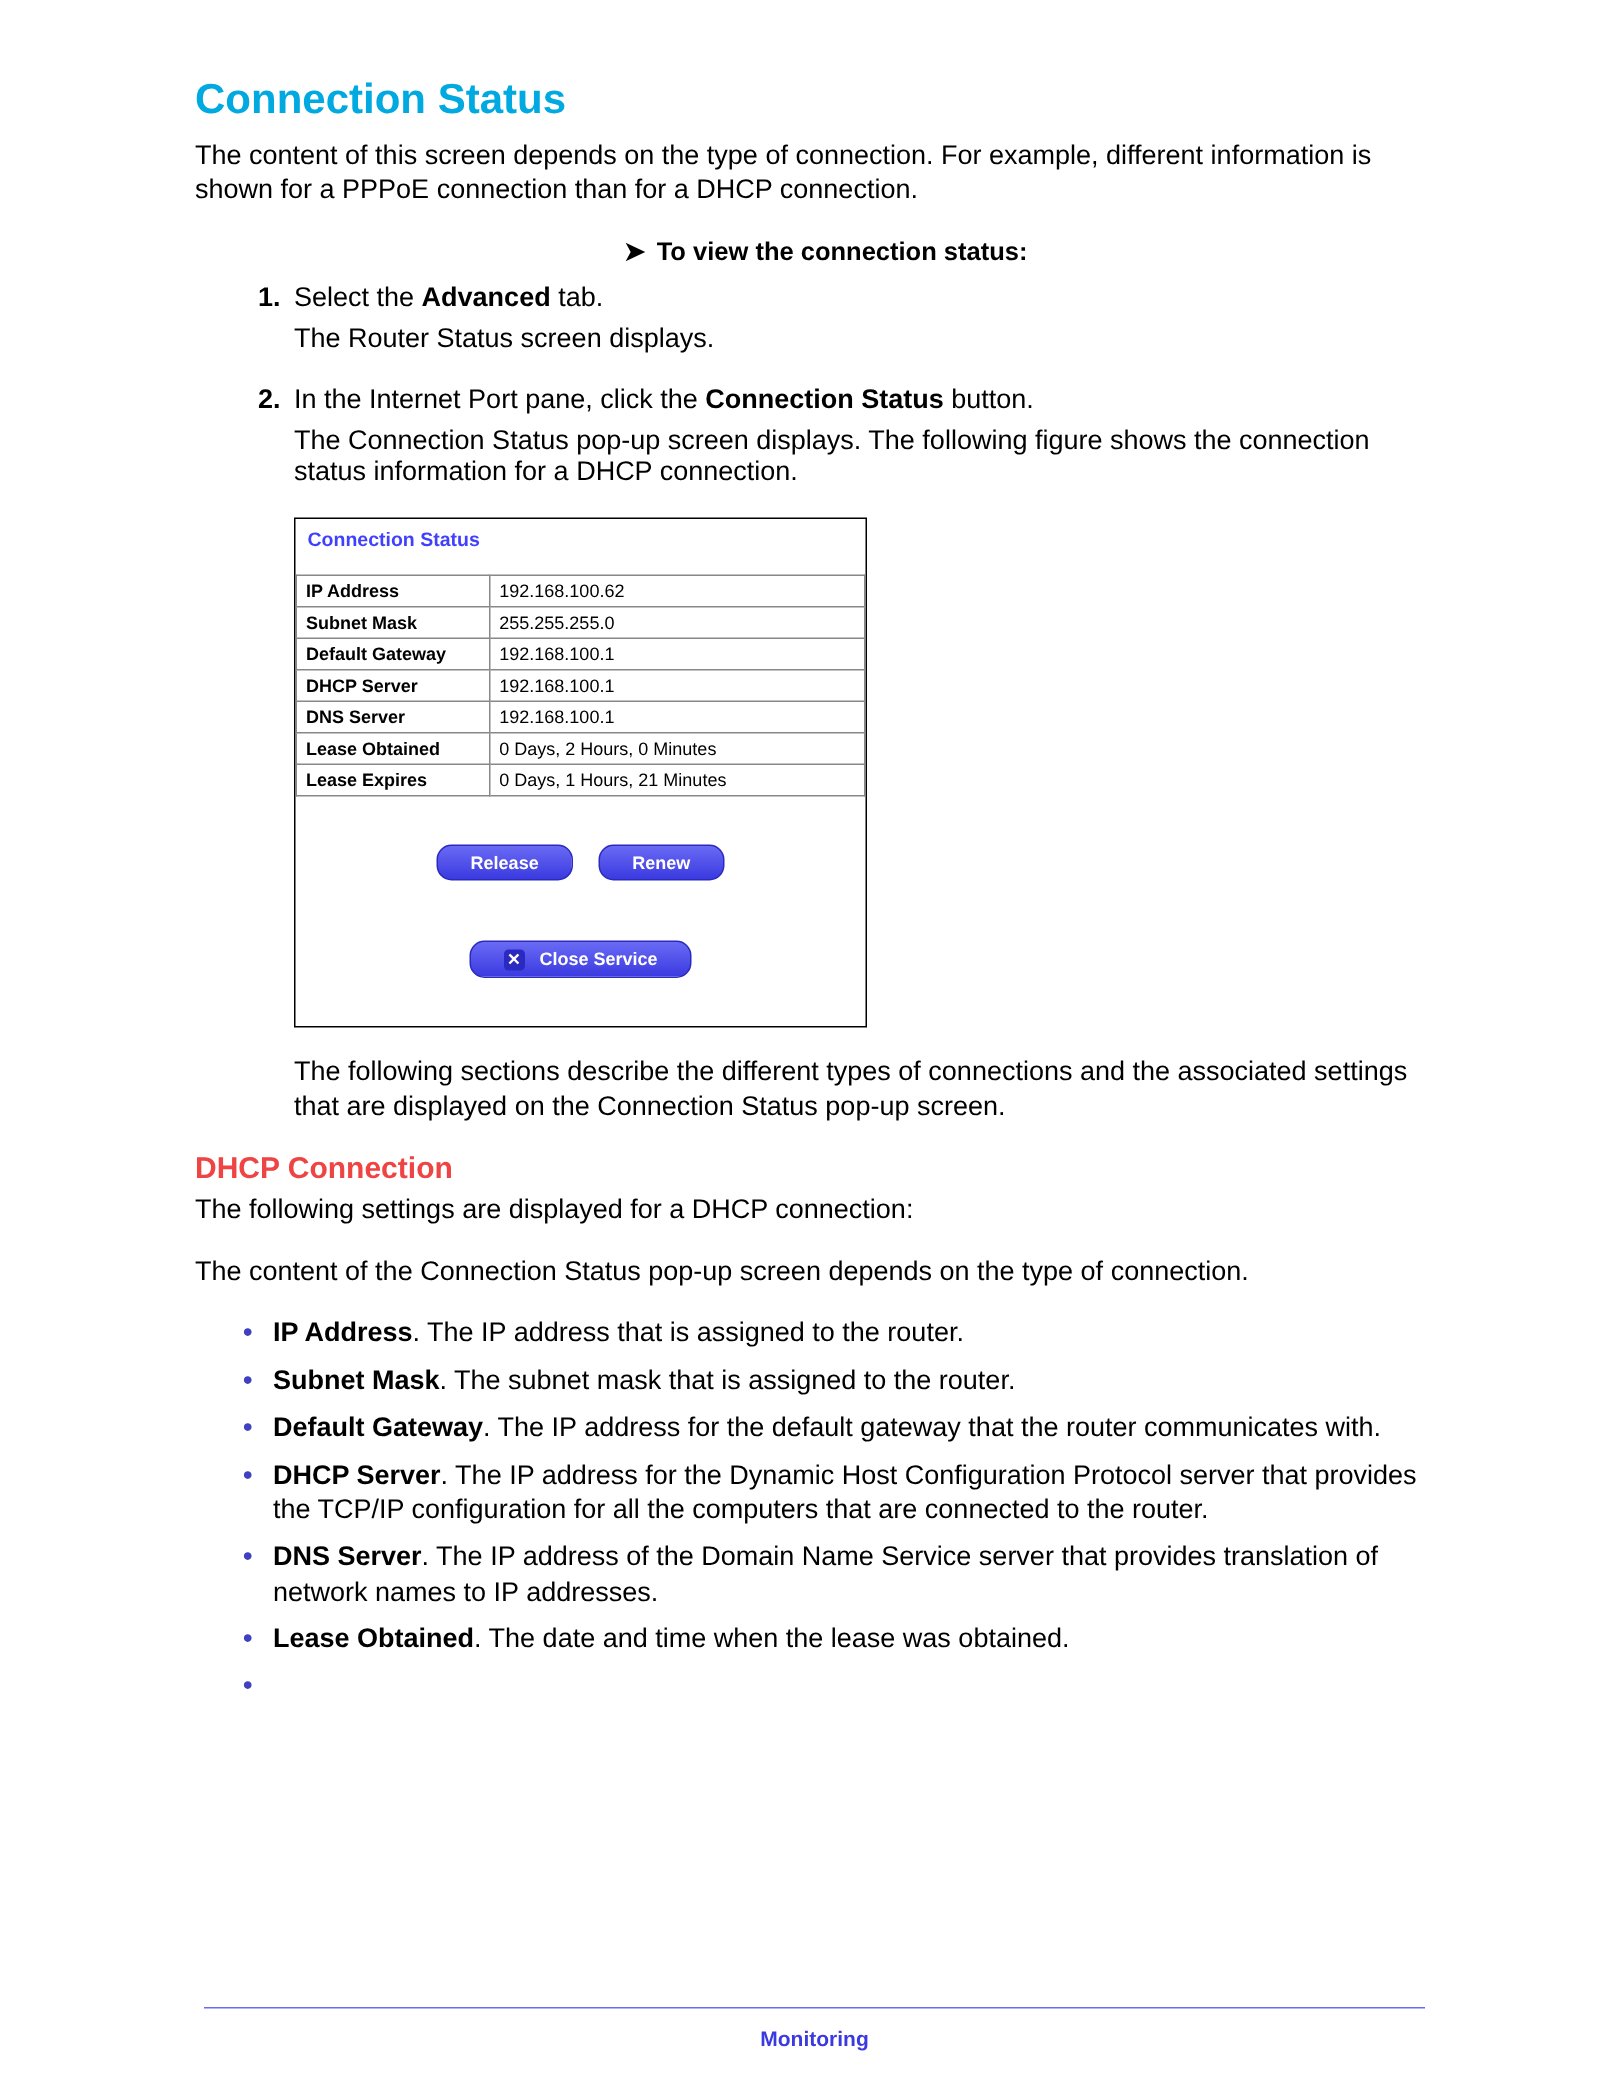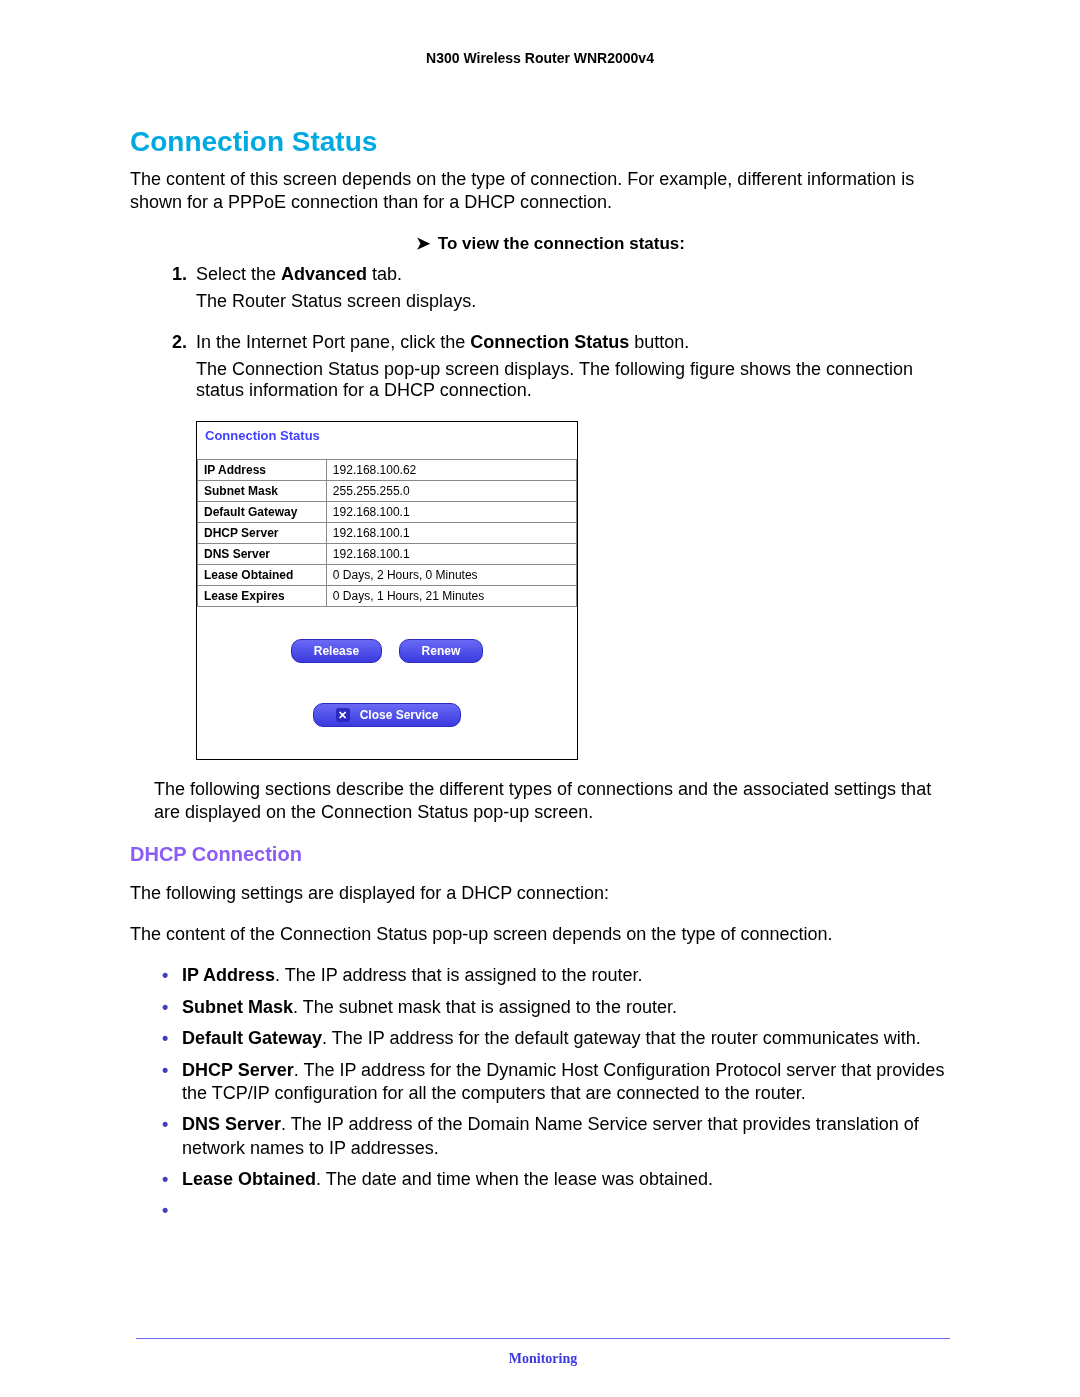--- a/index.html
+++ b/index.html
@@ -108,45 +108,44 @@
     display:inline-block;
     background:#2a2ac0;
     width:14px;height:14px;
     line-height:14px;
     border-radius:3px;
     font-size:11px;
     margin-right:10px;
     text-align:center;
   }
   h2.sub-title {
-    color: #8b5cf6;
+    color: #ef4444;
     font-weight: bold;
     font-size: 20px;
-    margin: 18px 0 16px 0;
+    margin: 18px 0 4px 0;
   }
   .bullet-list {
     margin-left: 32px;
     font-size: 18px;
   }
   .bullet {
     display: flex;
     margin-bottom: 8px;
     line-height:1.3;
   }
   .bullet .dot {
     color: #4040c0;
     font-weight: bold;
     min-width: 20px;
   }
   .footer {
     position: absolute;
     left: 136px; right: 130px;
     bottom: 30px;
     text-align: center;
-    font-family: Liberation Serif, serif;
   }
   .footer-line {
     border-top: 1px solid #6a6af5;
     margin-bottom: 12px;
   }
   .footer-text1 {
     color: #3a3ae0;
     font-weight: bold;
     font-size: 14px;
   }
@@ -154,21 +153,20 @@
     color: #3a3ae0;
     font-weight: bold;
     font-size: 14px;
     margin-top: 6px;
   }
 </style>
 </head>
 <body>
 
 <div class="page">
-  <div class="doc-header">N300 Wireless Router WNR2000v4</div>
 
   <h1 class="section-title">Connection Status</h1>
   <p class="body-text">The content of this screen depends on the type of connection. For example, different information is shown for a PPPoE connection than for a DHCP connection.</p>
 
   <div class="task-line">
     <span class="arrow">➤</span>
     <span>To view the connection status:</span>
   </div>
 
   <div class="step-list">
@@ -227,21 +225,21 @@
       <span class="pbtn">Release</span>
       <span class="pbtn">Renew</span>
       <div class="row2">
         <span class="pbtn">
           <span class="x">✕</span><span>Close Service</span>
         </span>
       </div>
     </div>
   </div>
 
-  <p class="body-text" style="margin-left:24px;">The following sections describe the different types of connections and the associated settings that are displayed on the Connection Status pop-up screen.</p>
+  <p class="body-text" style="margin-left:66px;">The following sections describe the different types of connections and the associated settings that are displayed on the Connection Status pop-up screen.</p>
 
   <h2 class="sub-title">DHCP Connection</h2>
   <p class="body-text">The following settings are displayed for a DHCP connection:</p>
   <p class="body-text">The content of the Connection Status pop-up screen depends on the type of connection.</p>
 
   <div class="bullet-list">
     <div class="bullet">
         <span class="dot">•</span>
         <div><span class="bold">IP Address</span><span>. The IP address that is assigned to the router.</span></div>
       </div>

